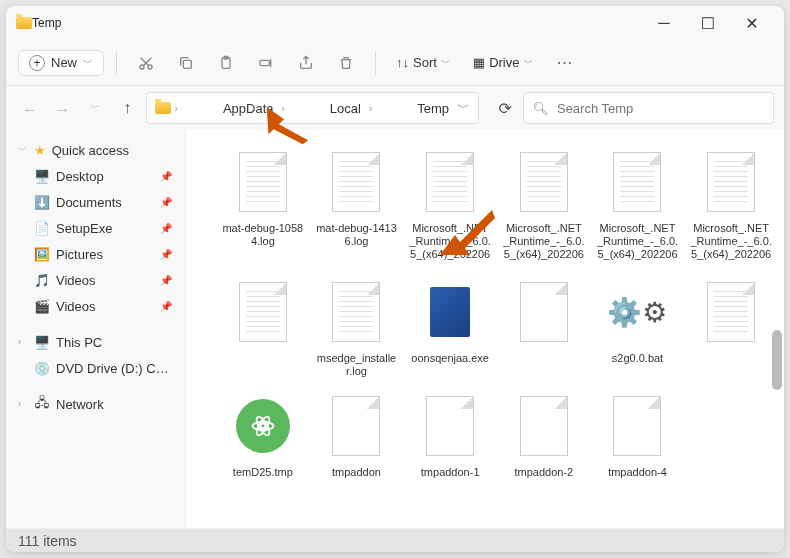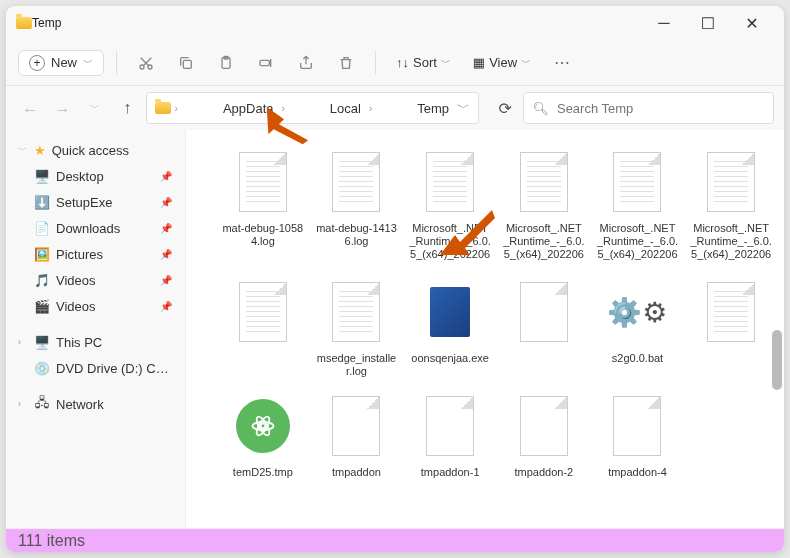--- a/index.html
+++ b/index.html
@@ -30,21 +30,21 @@
 .sbitem .chev { width: 10px; color: #888; font-size: 9px; }
 .sbitem .pin { margin-left: auto; color: #aaa; font-size: 10px; }
 .sbicon { width: 16px; height: 16px; display: flex; align-items: center; justify-content: center; }
 .sbsp { height: 10px; }
 .content { flex: 1; background: #fff; overflow-y: auto; padding: 12px 8px; position: relative; }
 .filegrid { display: grid; grid-template-columns: repeat(6, 1fr); gap: 4px; margin-left: 24px; }
 .file { display: flex; flex-direction: column; align-items: center; padding: 4px; text-align: center; }
 .file .thumb { width: 60px; height: 72px; display: flex; align-items: center; justify-content: center; margin-bottom: 4px; }
 .file .name { font-size: 11px; color: #333; word-break: break-all; line-height: 1.2; max-height: 42px; overflow: hidden; }
 .scrollbar { position: absolute; right: 2px; top: 200px; width: 10px; height: 60px; background: #bbb; border-radius: 5px; }
-.status { height: 24px; display: flex; align-items: center; padding: 0 12px; font-size: 16px; color: #555; border-top: 1px solid #eee; background:#f0abfc; }
+.status { height: 24px; display: flex; align-items: center; padding: 0 12px; font-size: 14px; color: #555; border-top: 1px solid #eee; background:#e5e5e5; }
 .arrow-anno { position: absolute; pointer-events: none; z-index: 100; }
 
 .pg { width: 48px; height: 60px; background: #fff; border: 1px solid #ccc; position: relative; }
 .pg::before { content:''; position:absolute; top:0; right:0; width:12px; height:12px; background:linear-gradient(135deg, transparent 50%, #ddd 50%);}
 .pg.lines::after { content:''; position:absolute; top:8px; left:6px; right:6px; bottom:8px; background:repeating-linear-gradient(to bottom, #e0e0e0 0, #e0e0e0 1px, transparent 1px, transparent 5px);}
 .bluebox { width:40px; height:50px; background:linear-gradient(135deg,#2a5fb0,#1a3f80); border-radius:2px; }
 .gearbox { width:50px; height:50px; display:flex; align-items:center; justify-content:center; color:#555; font-size:28px;}
 .greencircle { width:54px; height:54px; background:#5cb85c; border-radius:50%; display:flex; align-items:center; justify-content:center; color:#fff;}
 .folder-mini { width:16px; height:12px; background:linear-gradient(#ffd666,#f0b429); border-radius:2px; position:relative;}
 .folder-mini::before{content:''; position:absolute; top:-3px; left:0; width:6px; height:3px; background:#ffd666; border-radius:1px 1px 0 0;}
@@ -110,21 +110,21 @@
         </svg>
       </div>
     <div class="vsep"></div>
     <div class="lbtn">
       <span>↑↓</span>
       <span>Sort</span>
       <span style="font-size:10px;color:#888">﹀</span>
     </div>
     <div class="lbtn">
       <span>▦</span>
-      <span>View</span>
+      <span>Drive</span>
       <span style="font-size:10px;color:#888">﹀</span>
     </div>
     <div class="tbtn">⋯</div>
   </div>
 
   <div class="navrow">
     <div class="navbtn dis">←</div>
     <div class="navbtn dis">→</div>
     <div class="navbtn dis" style="font-size:10px">﹀</div>
     <div class="navbtn">↑</div>
@@ -155,26 +155,26 @@
         <span>Quick access</span>
       </div>
       <div id="qitems">
           <div class="sbitem" style="padding-left: 24px;">
             <span class="sbicon">🖥️</span>
             <span>Desktop</span>
             <span class="pin">📌</span>
           </div>
           <div class="sbitem" style="padding-left: 24px;">
             <span class="sbicon">⬇️</span>
+            <span>Documents</span>
+            <span class="pin">📌</span>
+          </div>
+          <div class="sbitem" style="padding-left: 24px;">
+            <span class="sbicon">📄</span>
             <span>SetupExe</span>
-            <span class="pin">📌</span>
-          </div>
-          <div class="sbitem" style="padding-left: 24px;">
-            <span class="sbicon">📄</span>
-            <span>Downloads</span>
             <span class="pin">📌</span>
           </div>
           <div class="sbitem" style="padding-left: 24px;">
             <span class="sbicon">🖼️</span>
             <span>Pictures</span>
             <span class="pin">📌</span>
           </div>
           <div class="sbitem" style="padding-left: 24px;">
             <span class="sbicon">🎵</span>
             <span>Videos</span>

